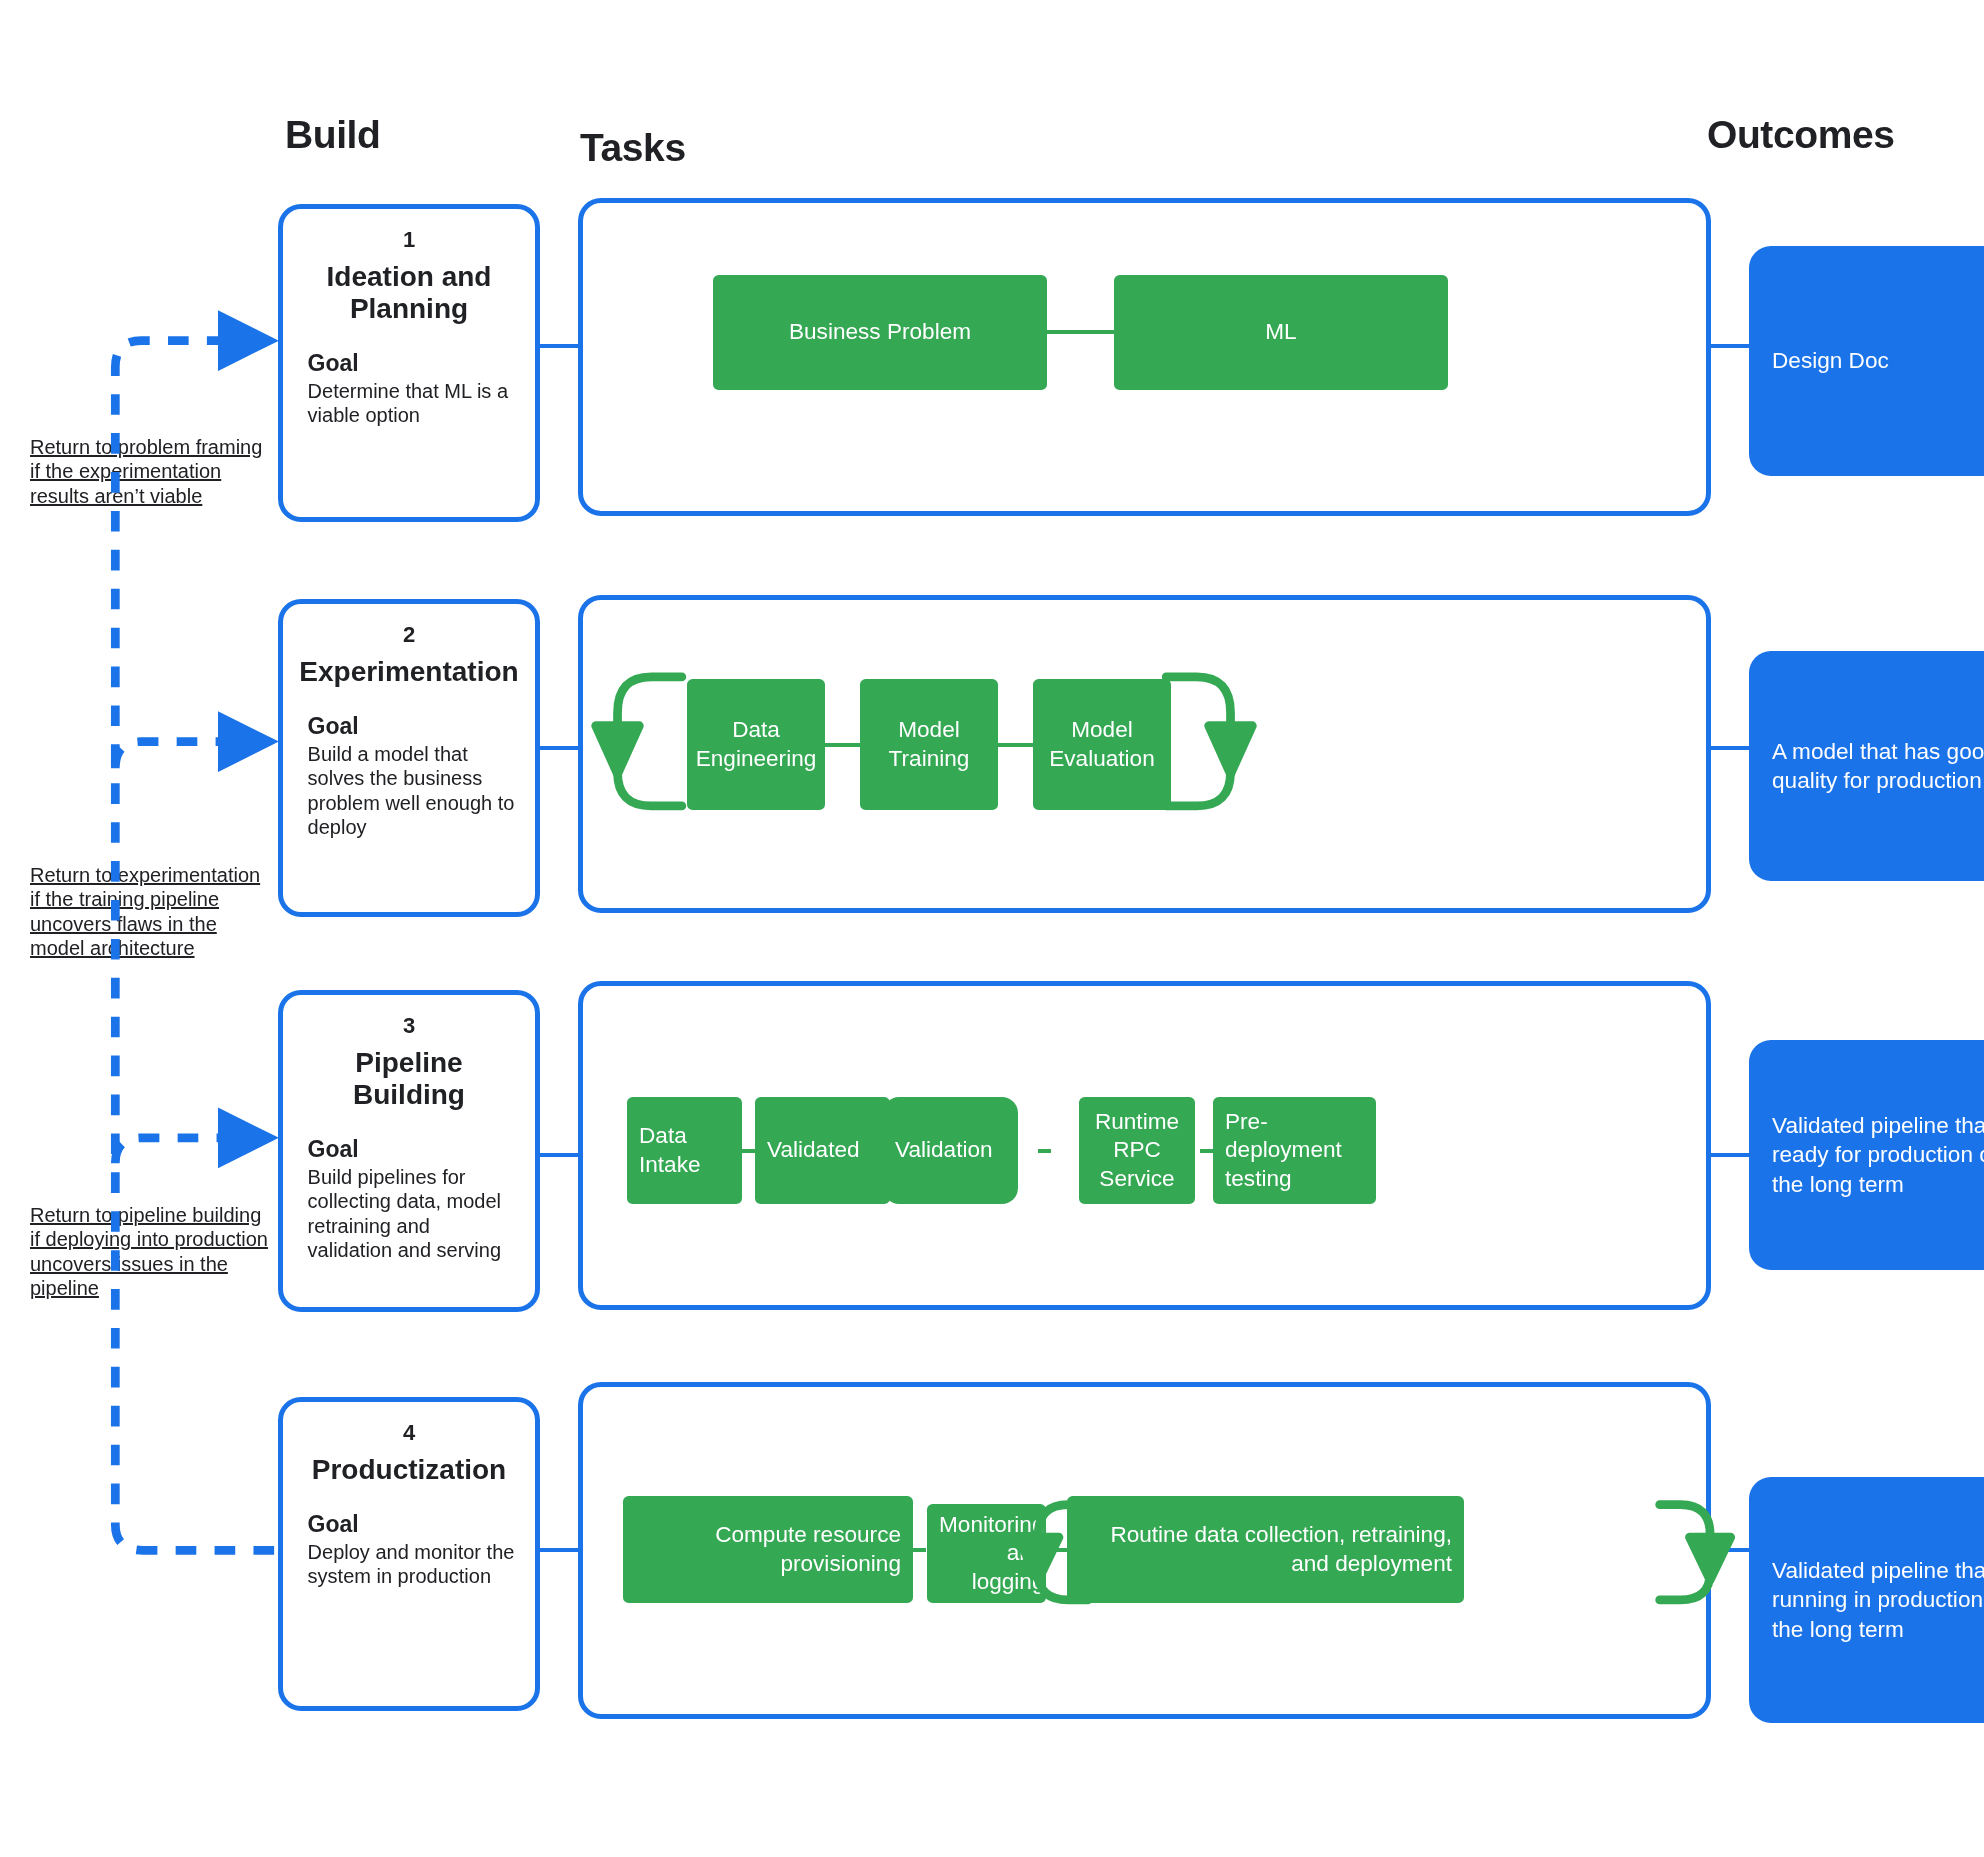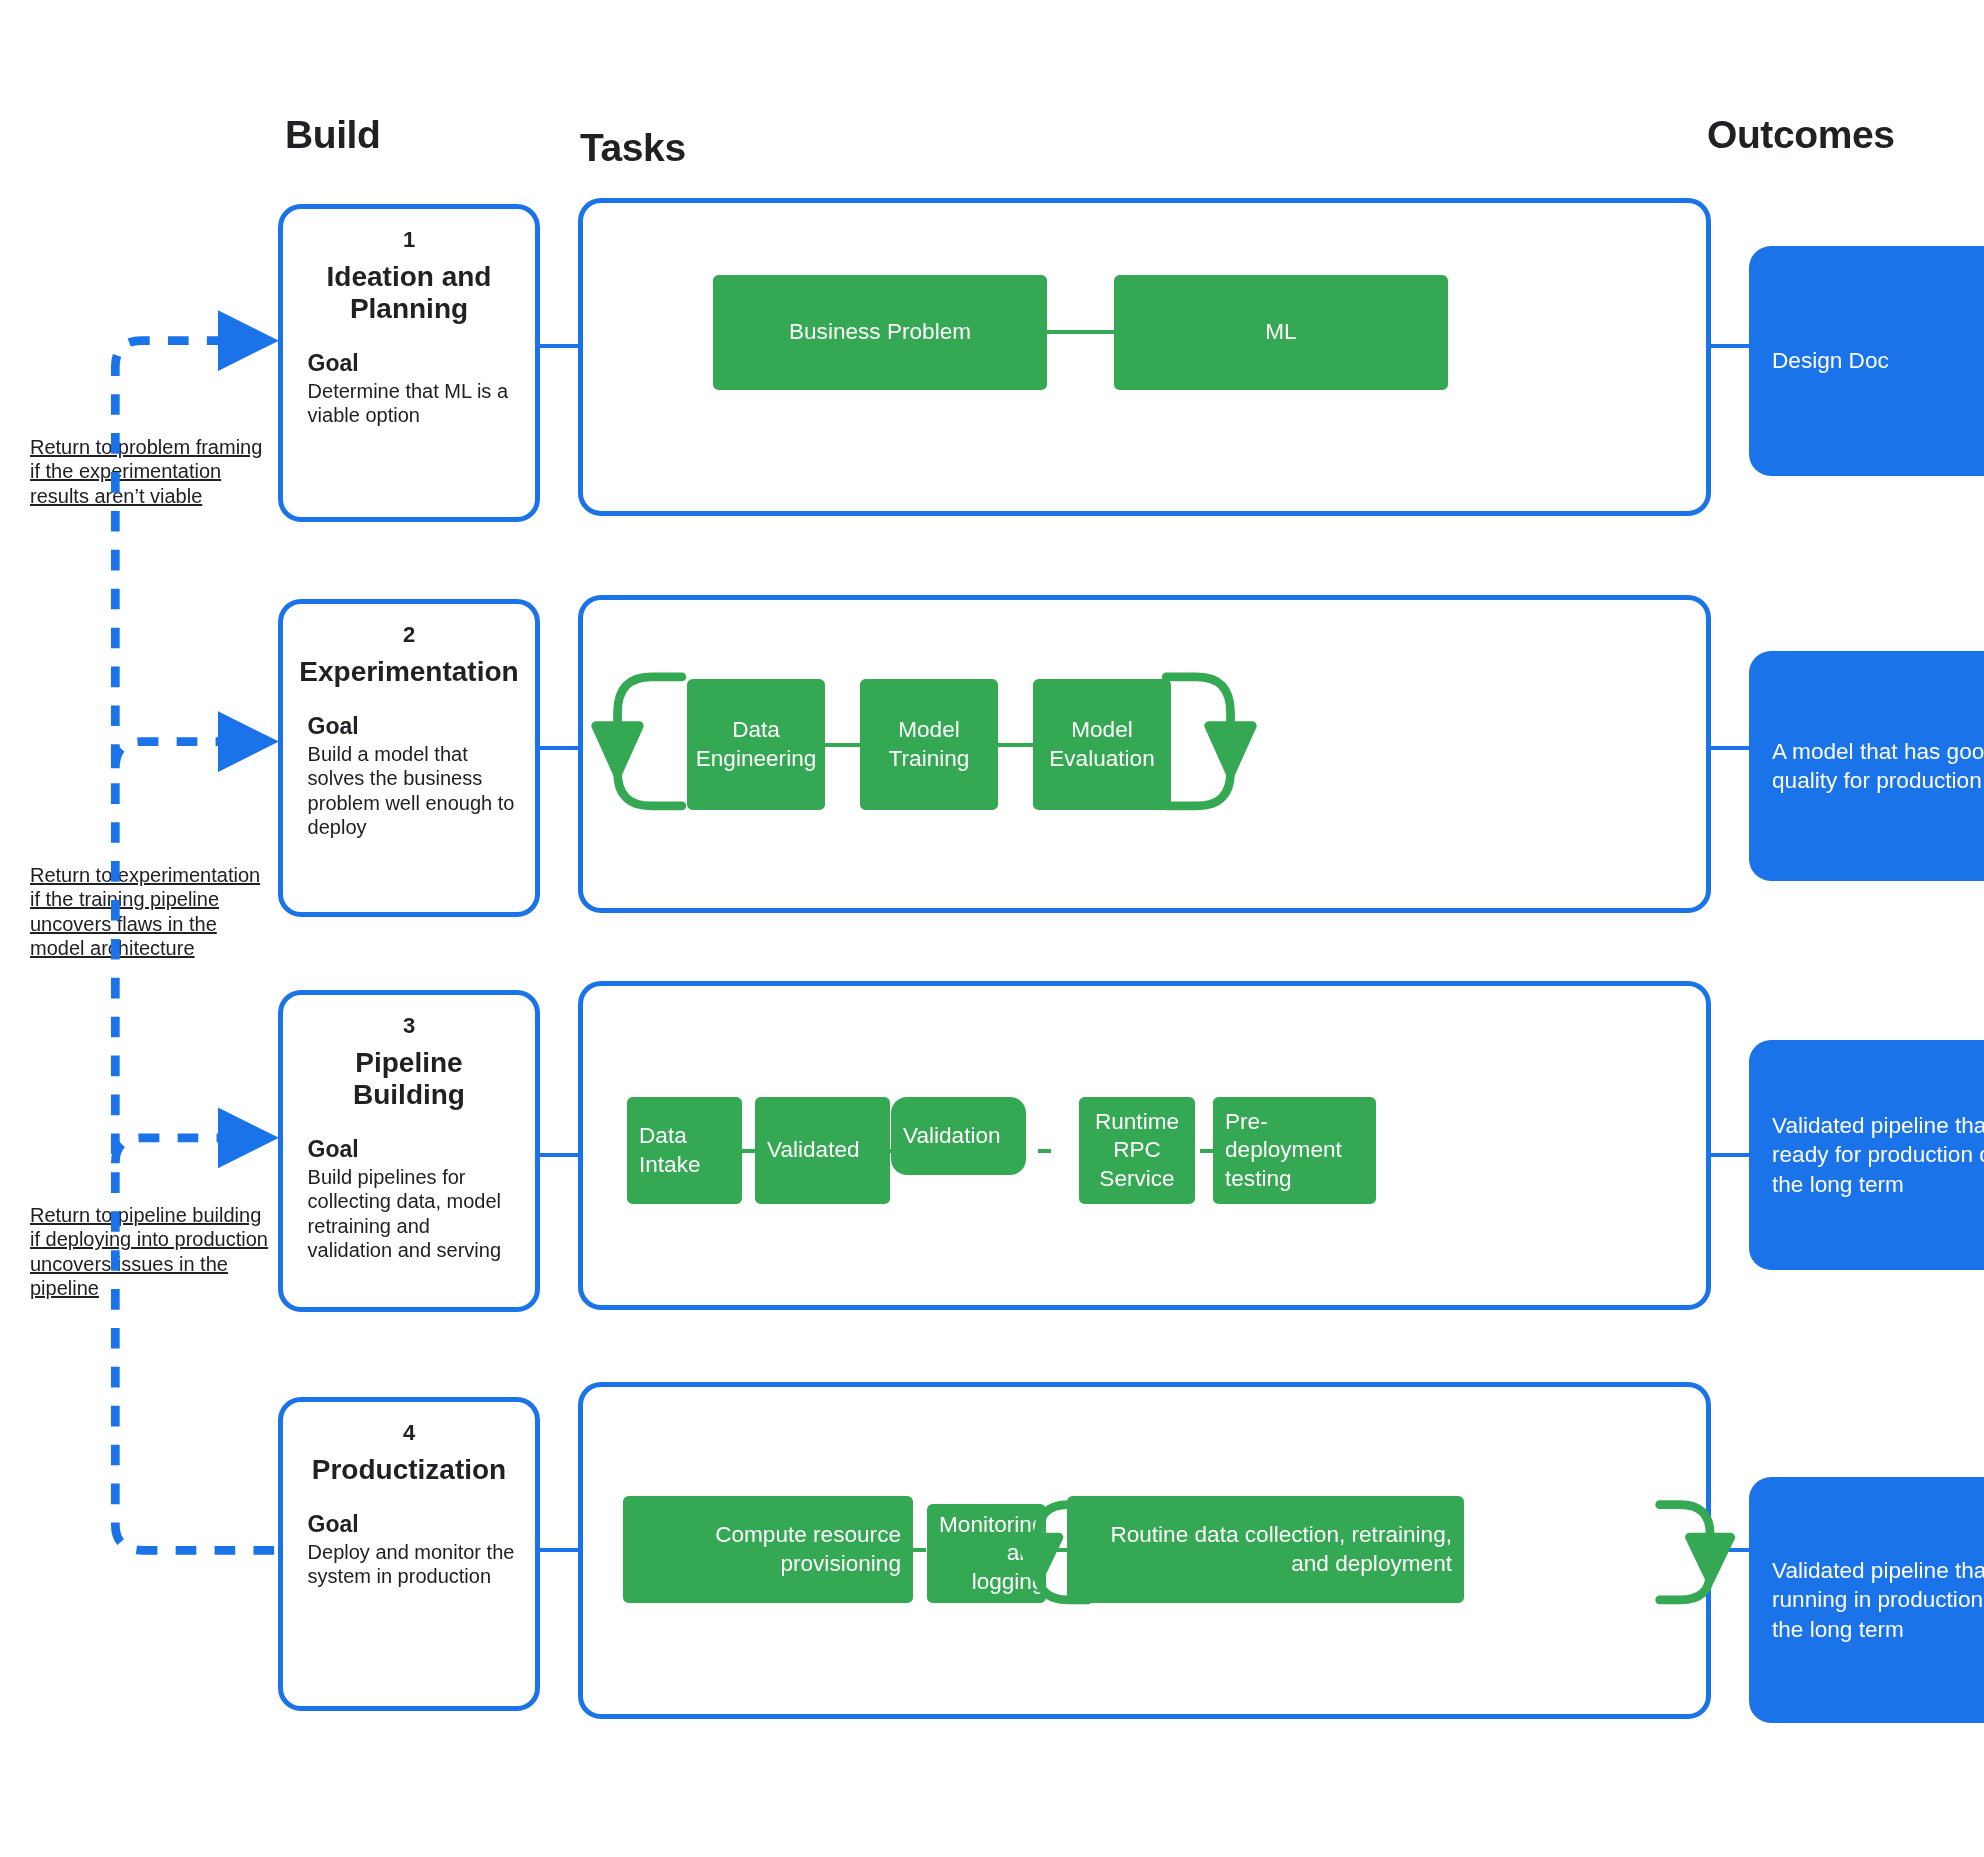--- a/index.html
+++ b/index.html
@@ -139,21 +139,21 @@
 
   <div class="task-panel" style="top:981px;height:329px;">
     <div class="gbox" style="left:44px;top:111px;width:115px;height:107px;">
       <span>Data Intake</span>
     </div>
     <div class="gconn" style="left:159px;top:163px;width:13px;"></div>
     <div class="gbox" style="left:172px;top:111px;width:135px;height:107px;">
       <span>Validated</span>
     </div>
     <div class="gconn" style="left:307px;top:163px;width:13px;"></div>
-    <div class="gbox" style="left:308px;top:111px;width:135px;height:78px;border-radius:16px;">
+    <div class="gbox" style="left:300px;top:111px;width:135px;height:107px;border-radius:16px;">
       <span>Validation</span>
     </div>
     <div class="gconn" style="left:455px;top:163px;width:13px;"></div>
     <div class="gbox" style="left:496px;top:111px;width:116px;height:107px;text-align:center;">
       <span>Runtime RPC Service</span>
     </div>
     <div class="gconn" style="left:617px;top:163px;width:13px;"></div>
     <div class="gbox" style="left:630px;top:111px;width:163px;height:107px;">
       <span>Pre-deployment testing</span>
     </div>

